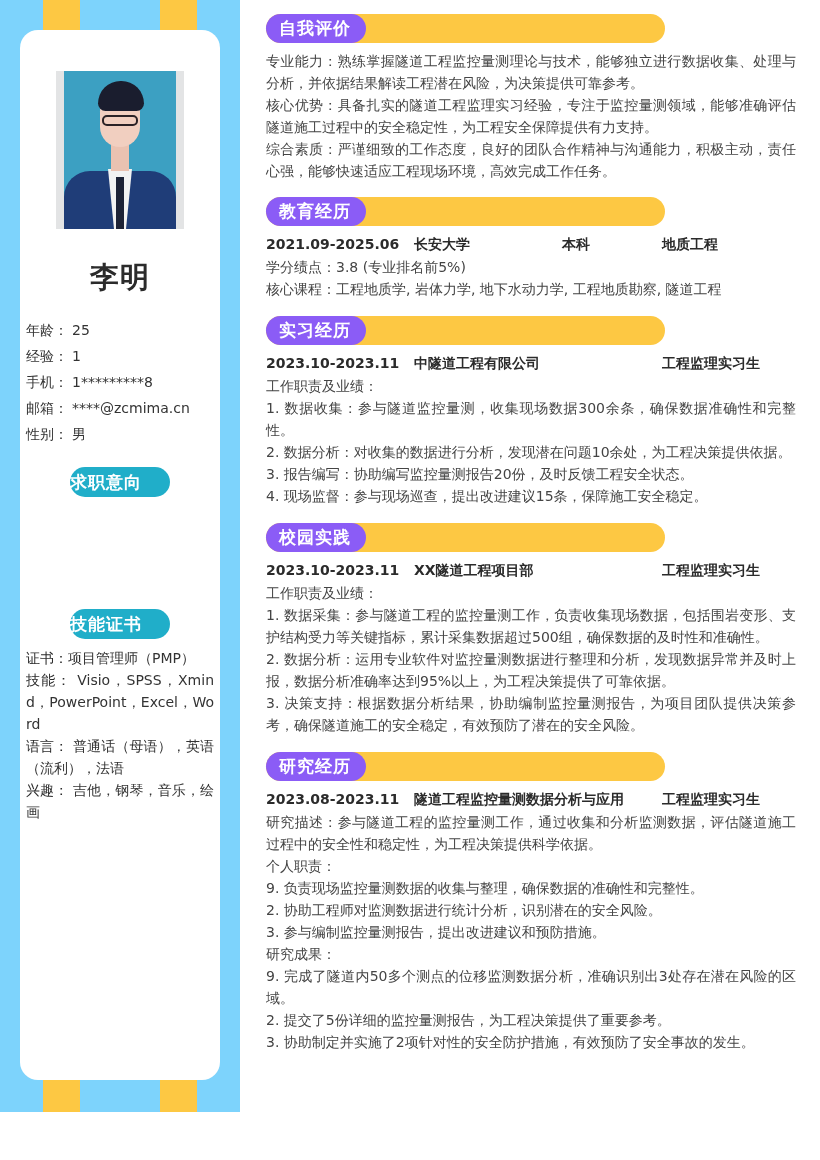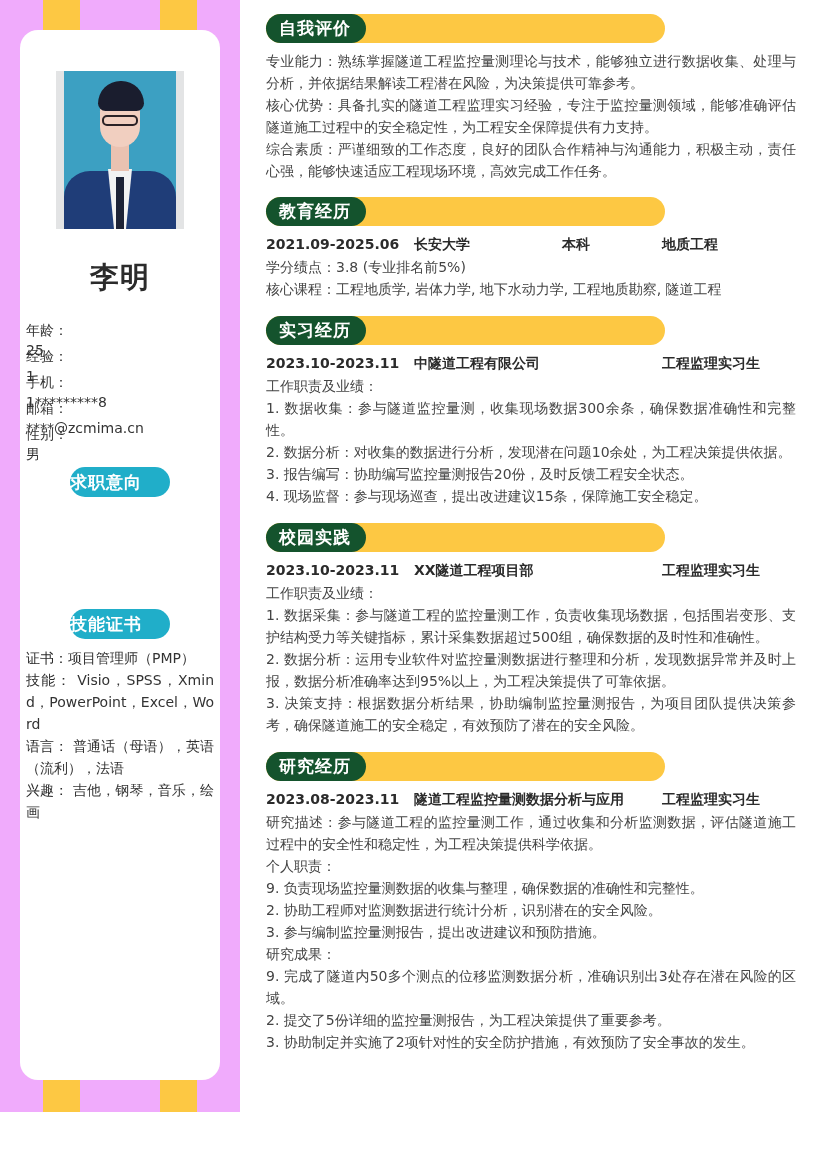--- a/index.html
+++ b/index.html
@@ -1,59 +1,59 @@
 <!DOCTYPE html>
 <html><head>
 <meta charset="utf-8">
 <style>
   * { margin: 0; padding: 0; box-sizing: border-box; }
   html, body { width: 820px; height: 1160px; background: #ffffff; overflow: hidden; }
   body { position: relative; font-family: "DejaVu Sans", "Liberation Sans", sans-serif; color: #333333; }
 
   
-  .sidebar { position: absolute; left: 0; top: 0; width: 240px; height: 1112px; background: #f0abfc; }
+  .sidebar { position: absolute; left: 0; top: 0; width: 240px; height: 1112px; background: #7dd3fc; }
   .stripe { position: absolute; background: #fdc843; width: 37px; }
   .stripe.s1 { left: 43px; top: 0; height: 30px; }
   .stripe.s2 { left: 160px; top: 0; height: 30px; }
   .stripe.s3 { left: 43px; top: 1080px; height: 32px; }
   .stripe.s4 { left: 160px; top: 1080px; height: 32px; }
   .card { position: absolute; left: 20px; top: 30px; width: 200px; height: 1050px; background: #ffffff; border-radius: 18px; }
 
   .photo { position: absolute; left: 36px; top: 41px; width: 128px; height: 158px; background: #e3e4e5; padding: 0 8px; }
   .photo-inner { width: 112px; height: 158px; background: #3ca0c2; position: relative; overflow: hidden; }
   .photo-inner .hair { position: absolute; left: 34px; top: 10px; width: 46px; height: 30px; background: #1a1d2e; border-radius: 24px 24px 8px 8px; }
   .photo-inner .face { position: absolute; left: 36px; top: 24px; width: 40px; height: 52px; background: #f1cfc0; border-radius: 18px 18px 22px 22px; }
   .photo-inner .glasses { position: absolute; left: 38px; top: 44px; width: 36px; height: 11px; border: 2px solid #2a2226; border-radius: 5px; }
   .photo-inner .suit { position: absolute; left: 0; top: 100px; width: 112px; height: 58px; background: #1f3d78; border-radius: 26px 26px 0 0; }
   .photo-inner .shirt { position: absolute; left: 44px; top: 98px; width: 24px; height: 60px; background: #f2f2f2; clip-path: polygon(0 0, 100% 0, 75% 100%, 25% 100%); }
   .photo-inner .tie { position: absolute; left: 52px; top: 106px; width: 8px; height: 52px; background: #1c2236; }
   .photo-inner .neck { position: absolute; left: 47px; top: 74px; width: 18px; height: 26px; background: #eac2b1; }
 
   .name { position: absolute; left: 0; top: 228px; width: 200px; text-align: center; font-size: 29px; font-weight: bold; color: #2b2b2b; letter-spacing: 1px; }
 
   .info { position: absolute; left: 6px; top: 290px; width: 190px; }
-  .info-row { height: 26px; font-size: 14px; line-height: 20px; color: #333; display: flex; flex-direction: column; }
+  .info-row { height: 26px; font-size: 14px; line-height: 20px; color: #333; display: flex; }
   .info-row .k { width: 46px; }
 
   .side-pill { position: absolute; left: 50px; width: 100px; height: 30px; background: #20aec9; border-radius: 15px; color: #fff; font-weight: bold; font-size: 17px; line-height: 30px; text-align: left; letter-spacing: 1px; }
   .pill-intent { top: 437px; }
   .pill-skills { top: 579px; }
 
   .intent { position: absolute; left: 6px; top: 480px; width: 190px; }
   .intent-row { height: 30px; font-size: 14px; line-height: 20px; color: #333; }
 
   .skills { position: absolute; left: 6px; top: 617px; width: 188px; font-size: 14px; line-height: 22px; color: #333; }
   .skill { text-align: justify; word-break: break-all; }
   .skill .k { font-weight: normal; color: #2b2b2b; }
 
   
   .main { position: absolute; left: 266px; top: 0; width: 530px; }
   .section { position: absolute; left: 0; width: 530px; }
   .sec-head { position: relative; width: 399px; height: 29px; background: #fdc843; border-radius: 15px; }
-  .sec-head .pill { position: absolute; left: 0; top: 0; width: 100px; height: 29px; background: #14532d; border-radius: 15px; color: #fff; font-weight: bold; font-size: 17px; line-height: 29px; padding-left: 13px; letter-spacing: 1px; }
+  .sec-head .pill { position: absolute; left: 0; top: 0; width: 100px; height: 29px; background: #8b5cf6; border-radius: 15px; color: #fff; font-weight: bold; font-size: 17px; line-height: 29px; padding-left: 13px; letter-spacing: 1px; }
   .sec-body { margin-top: 7px; font-size: 14px; line-height: 22px; color: #444; }
   .para { text-align: justify; }
   .entry-head { display: flex; font-weight: bold; font-size: 14px; line-height: 22px; color: #2b2b2b; margin-bottom: 1px; }
   .entry-head .c1 { width: 148px; }
   .entry-head .c2 { width: 148px; }
   .entry-head .c3 { width: 100px; }
 
   #s-self { top: 14px; }
   #s-edu { top: 197px; }
   #s-intern { top: 316px; }

